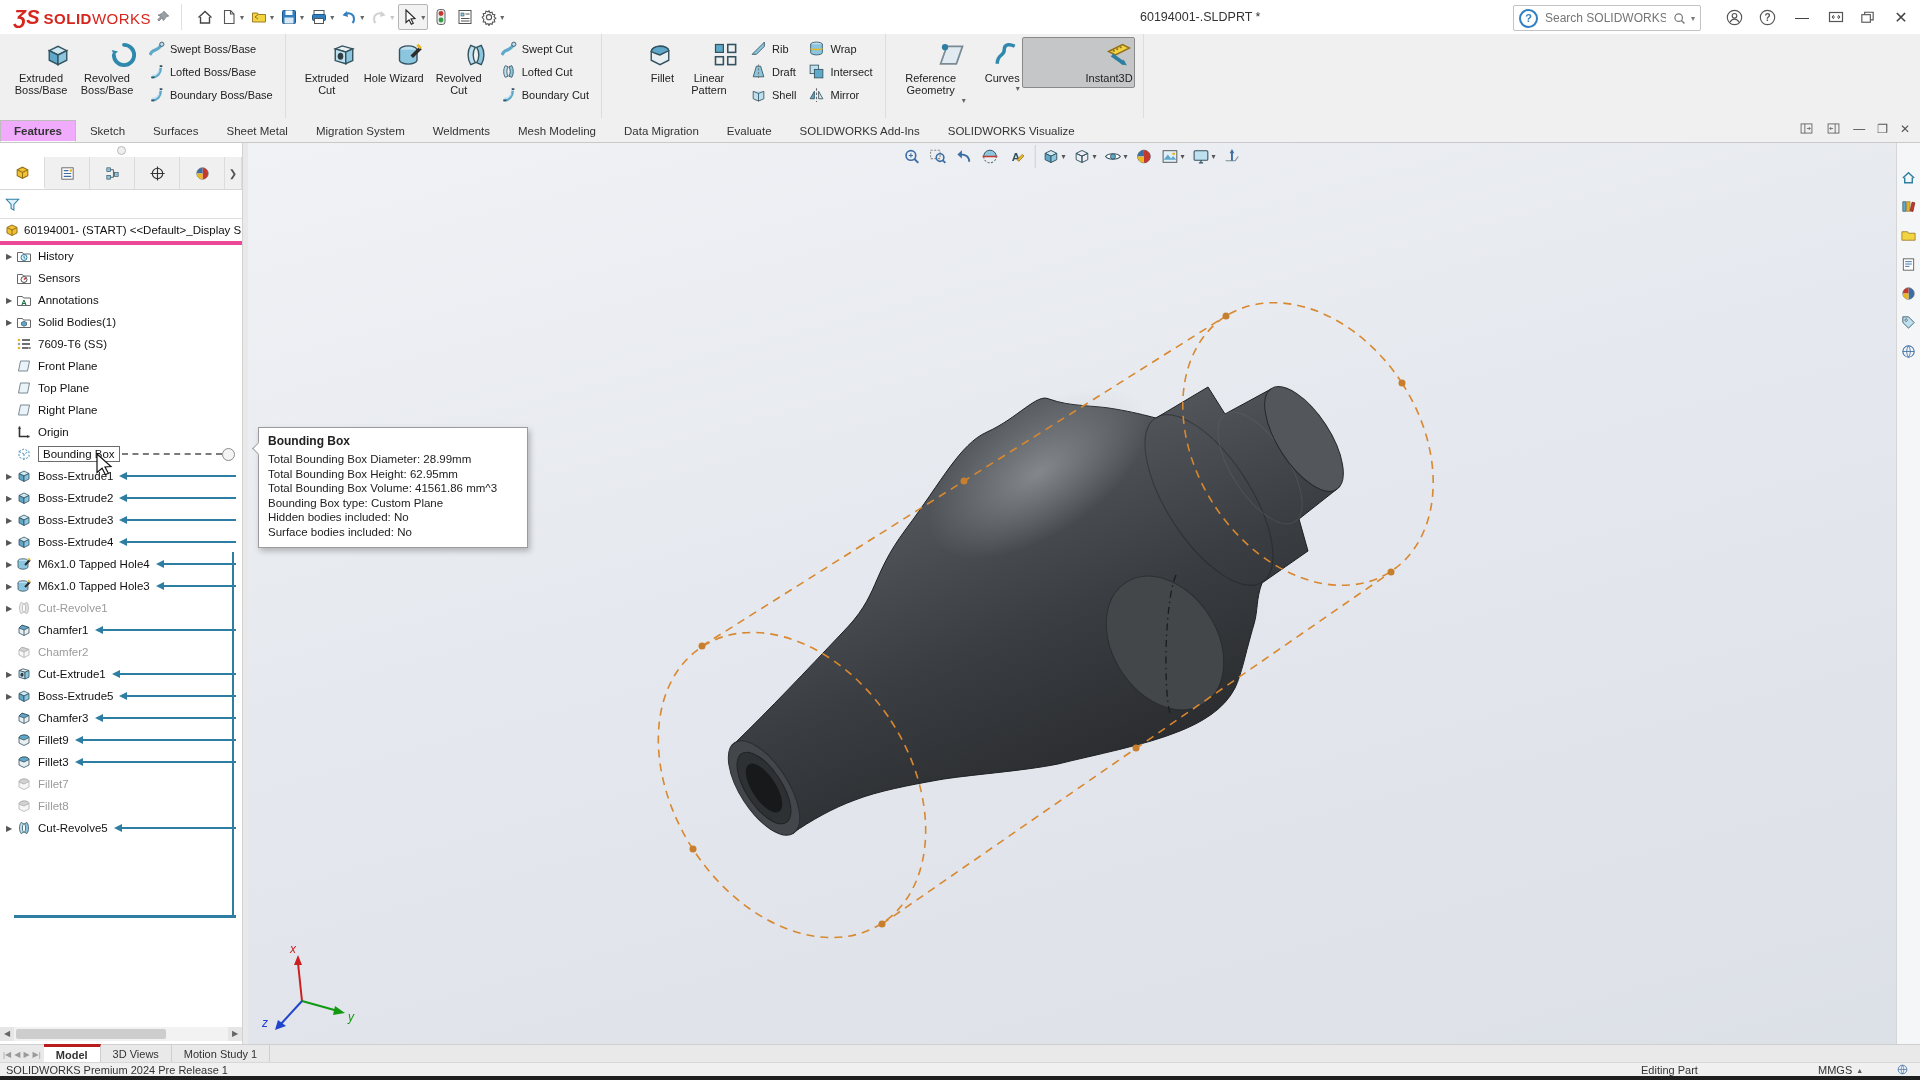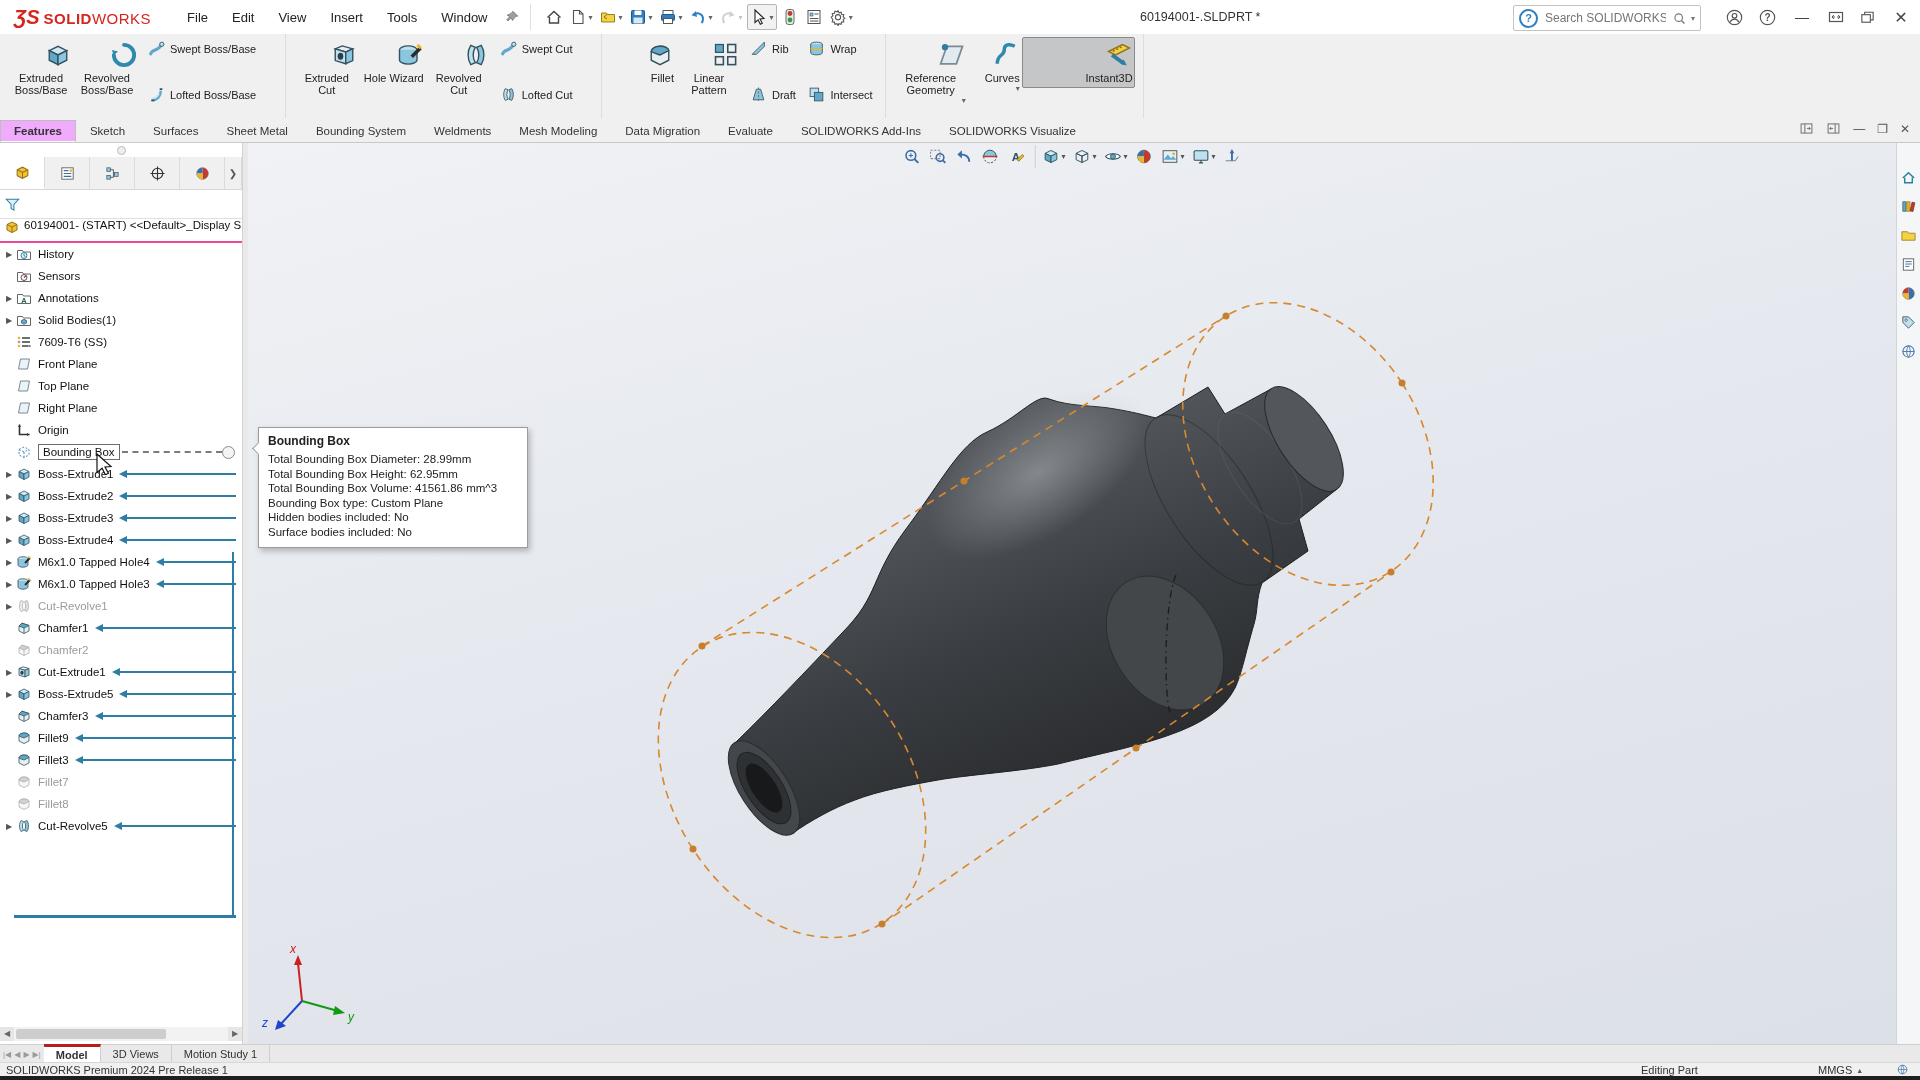--- a/index.html
+++ b/index.html
@@ -33,21 +33,21 @@
   #search-box .car{font-size:8px;color:#777;margin-right:5px;}
   #tb-right{position:absolute;right:8px;top:0;height:34px;display:flex;align-items:center;gap:14px;}
   .wbtn{color:#444;font-size:14px;width:22px;text-align:center;}
   
   #ribbon{position:absolute;left:0;top:34px;width:1920px;height:84px;background:#f0f0f1;
           display:flex;align-items:stretch;border-bottom:1px solid #dadada;}
   .rgroup{display:flex;align-items:flex-start;padding:3px 8px 0 8px;border-right:1px solid #dddddd;}
   .rbig{width:62px;display:flex;flex-direction:column;align-items:flex-end;padding:3px 1px;border:1px solid transparent;border-radius:2px;}
   .rbig .lab{font-size:11px;line-height:12px;text-align:center;margin-top:3px;color:#222;}
   .rbig svg{width:28px;height:28px;}
-  .rstack{display:flex;flex-direction:column;justify-content:flex-end;margin-left:4px;gap:23px;}
+  .rstack{display:flex;flex-direction:column;justify-content:flex-end;margin-left:4px;}
   .rsm{display:flex;align-items:center;height:21px;padding:1px 4px;border-radius:2px;white-space:nowrap;}
   .rsm svg{width:17px;height:17px;margin-right:5px;}
   .rsm .lab{font-size:11px;color:#222;}
   .pressed{background:#c5c6c7;border:1px solid #8a8a8a;border-radius:2px;padding-left:48px;}
   
   #cmtabs{position:absolute;left:0;top:118px;width:1920px;height:24px;background:#f0f0f1;
           border-bottom:1px solid #c9c9c9;display:flex;align-items:flex-end;}
   .cmtab{padding:4px 13px;font-size:11.5px;color:#333;border:1px solid transparent;cursor:default;}
   .cmtab.active{background:#f0abfc;border-color:#bdbdbd;border-bottom-color:#fafafa;font-weight:bold;}
   #cmtabs-right{position:absolute;right:10px;top:3px;display:flex;gap:12px;align-items:center;}
@@ -59,22 +59,22 @@
   #panel-handle{height:14px;display:flex;align-items:center;justify-content:center;background:#fff;}
   #panel-handle .dot{width:7px;height:7px;border-radius:50%;border:1px solid #b9b9b9;background:#efefef;}
   #panel-tabs{height:32px;display:flex;align-items:stretch;background:#f0f0f1;border-bottom:1px solid #d7d7d7;}
   .ptab{flex:1;display:flex;align-items:center;justify-content:center;border-right:1px solid #dcdcdc;}
   .ptab.active{background:#fff;border-bottom:2px solid #fff;}
   .ptab svg{width:17px;height:17px;}
   .ptab.chev{flex:0 0 16px;font-size:10px;color:#555;}
   #filter-row{height:28px;border-bottom:1px solid #e0e0e0;display:flex;align-items:center;padding-left:4px;}
   #filter-row .box{flex:1;height:20px;margin-right:4px;display:flex;align-items:center;}
   #tree{position:relative;font-size:11.5px;color:#111;}
-  #root-row{display:flex;height:22px;padding-left:4px;white-space:nowrap;overflow:hidden;
-            border-bottom:2px solid #ec4899;}
+  #root-row{display:flex;align-items:center;height:22px;padding-left:4px;white-space:nowrap;overflow:hidden;
+            border-bottom:4px solid #ec4899;}
   #root-row svg{width:16px;height:16px;margin-right:4px;flex:0 0 16px;}
   .trow{display:flex;align-items:center;height:22px;white-space:nowrap;position:relative;}
   .trow .exp{flex:0 0 14px;margin-left:2px;font-size:8px;color:#555;text-align:center;}
   .trow svg.ti{flex:0 0 16px;width:16px;height:16px;margin-right:6px;}
   .trow .lbl{color:#111;}
   .trow.sup svg.ti{filter:grayscale(1);opacity:.45;}
   .trow.sup .lbl{color:#9b9b9b;}
   .trow .ref{flex:1;display:flex;align-items:center;margin-left:6px;margin-right:6px;}
   .trow .ref::before{content:"";width:0;height:0;border-top:4px solid transparent;border-bottom:4px solid transparent;
                      border-right:8px solid #2e7ea3;}
@@ -470,29 +470,20 @@
       </symbol>
 </defs>
 </svg>
 
 <div id="titlebar">
   <div id="logo">
     <span class="lg1">ƷS</span>
       <span class="lg2">SOLID</span>
       <span class="lg3">WORKS</span>
   </div>
-  <div id="menus">
-
-  <div class="menu">File</div>
-      <div class="menu">Edit</div>
-      <div class="menu">View</div>
-      <div class="menu">Insert</div>
-      <div class="menu">Tools</div>
-      <div class="menu">Window</div>
-    </div>
   <span style="margin-left:4px">
       <svg class="ic" width="16" height="16">
         <use href="#q-pin"></use>
       </svg>
     </span>
   <div id="qat">
     <div class="qbtn">
         <svg class="ic" width="18" height="18">
           <use href="#q-home"></use>
         </svg>
@@ -746,21 +737,21 @@
   </div>
 </div>
 
 <div id="cmtabs">
   <div style="display:flex">
 
   <div class="cmtab active">Features</div>
       <div class="cmtab">Sketch</div>
       <div class="cmtab">Surfaces</div>
       <div class="cmtab">Sheet Metal</div>
-      <div class="cmtab">Bounding System</div>
+      <div class="cmtab">Migration System</div>
       <div class="cmtab">Weldments</div>
       <div class="cmtab">Mesh Modeling</div>
       <div class="cmtab">Data Migration</div>
       <div class="cmtab">Evaluate</div>
       <div class="cmtab">SOLIDWORKS Add-Ins</div>
       <div class="cmtab">SOLIDWORKS Visualize</div>
     </div>
   <div id="cmtabs-right">
     <span>
         <svg class="ic" width="15" height="15">

